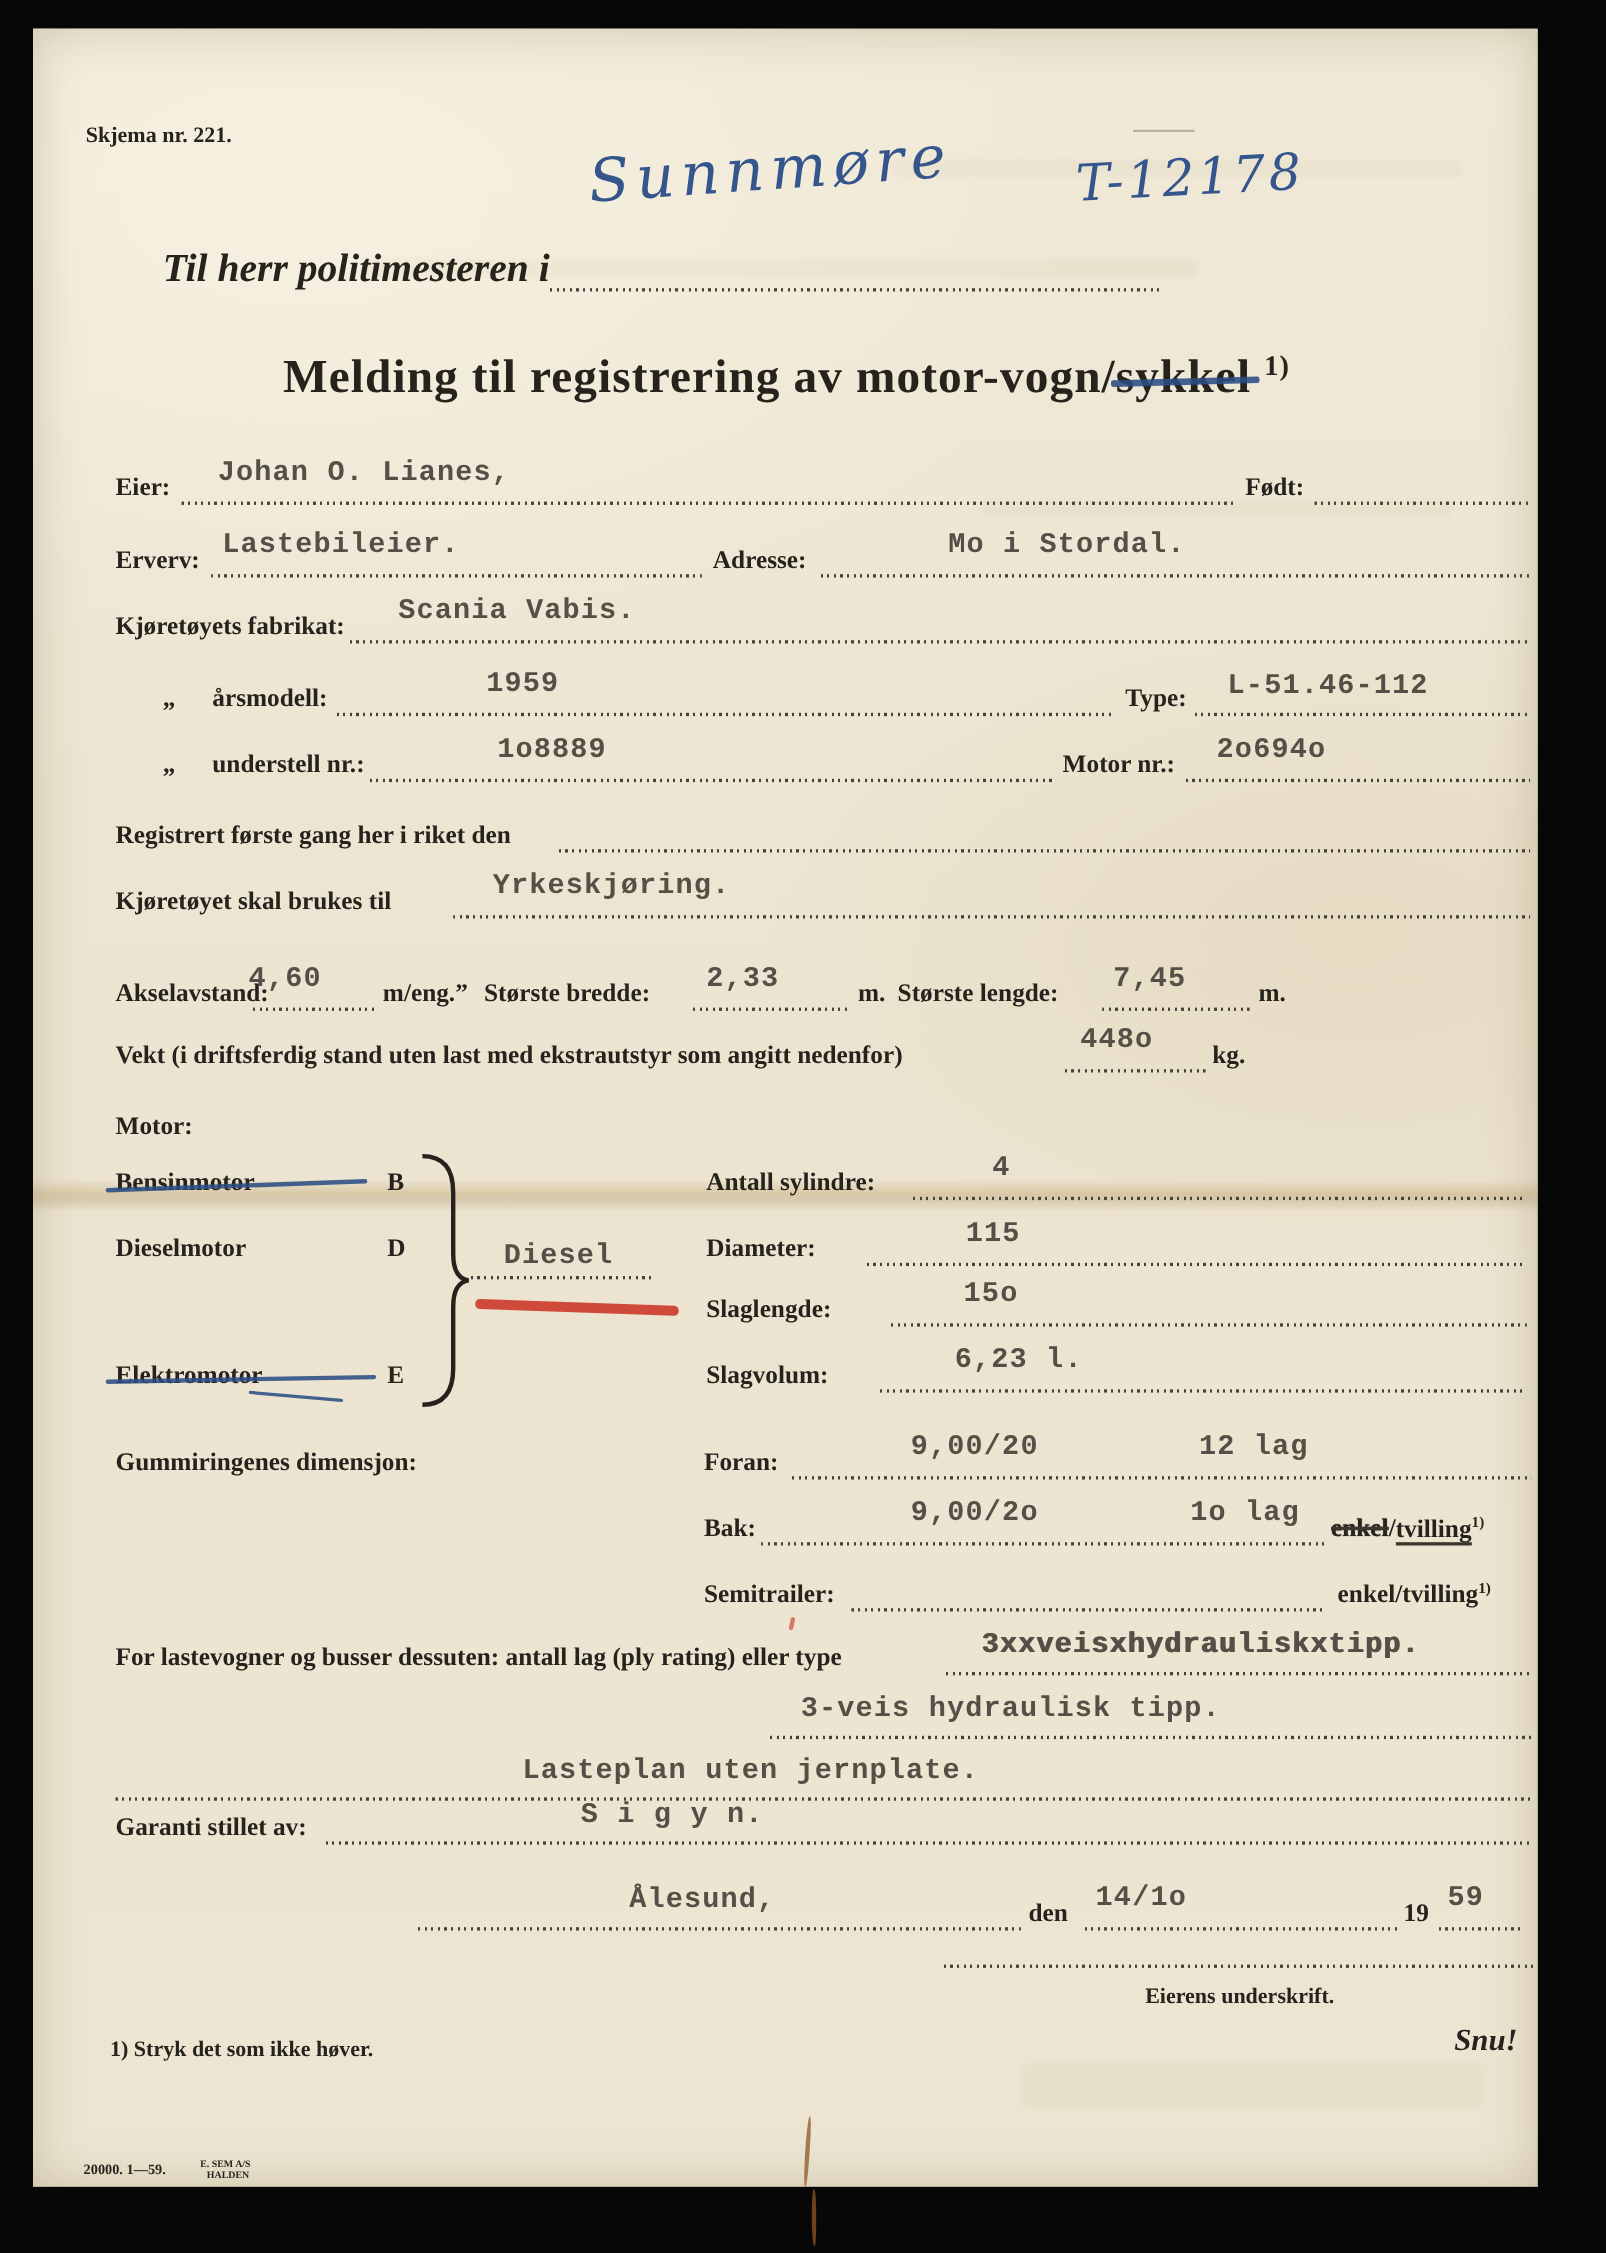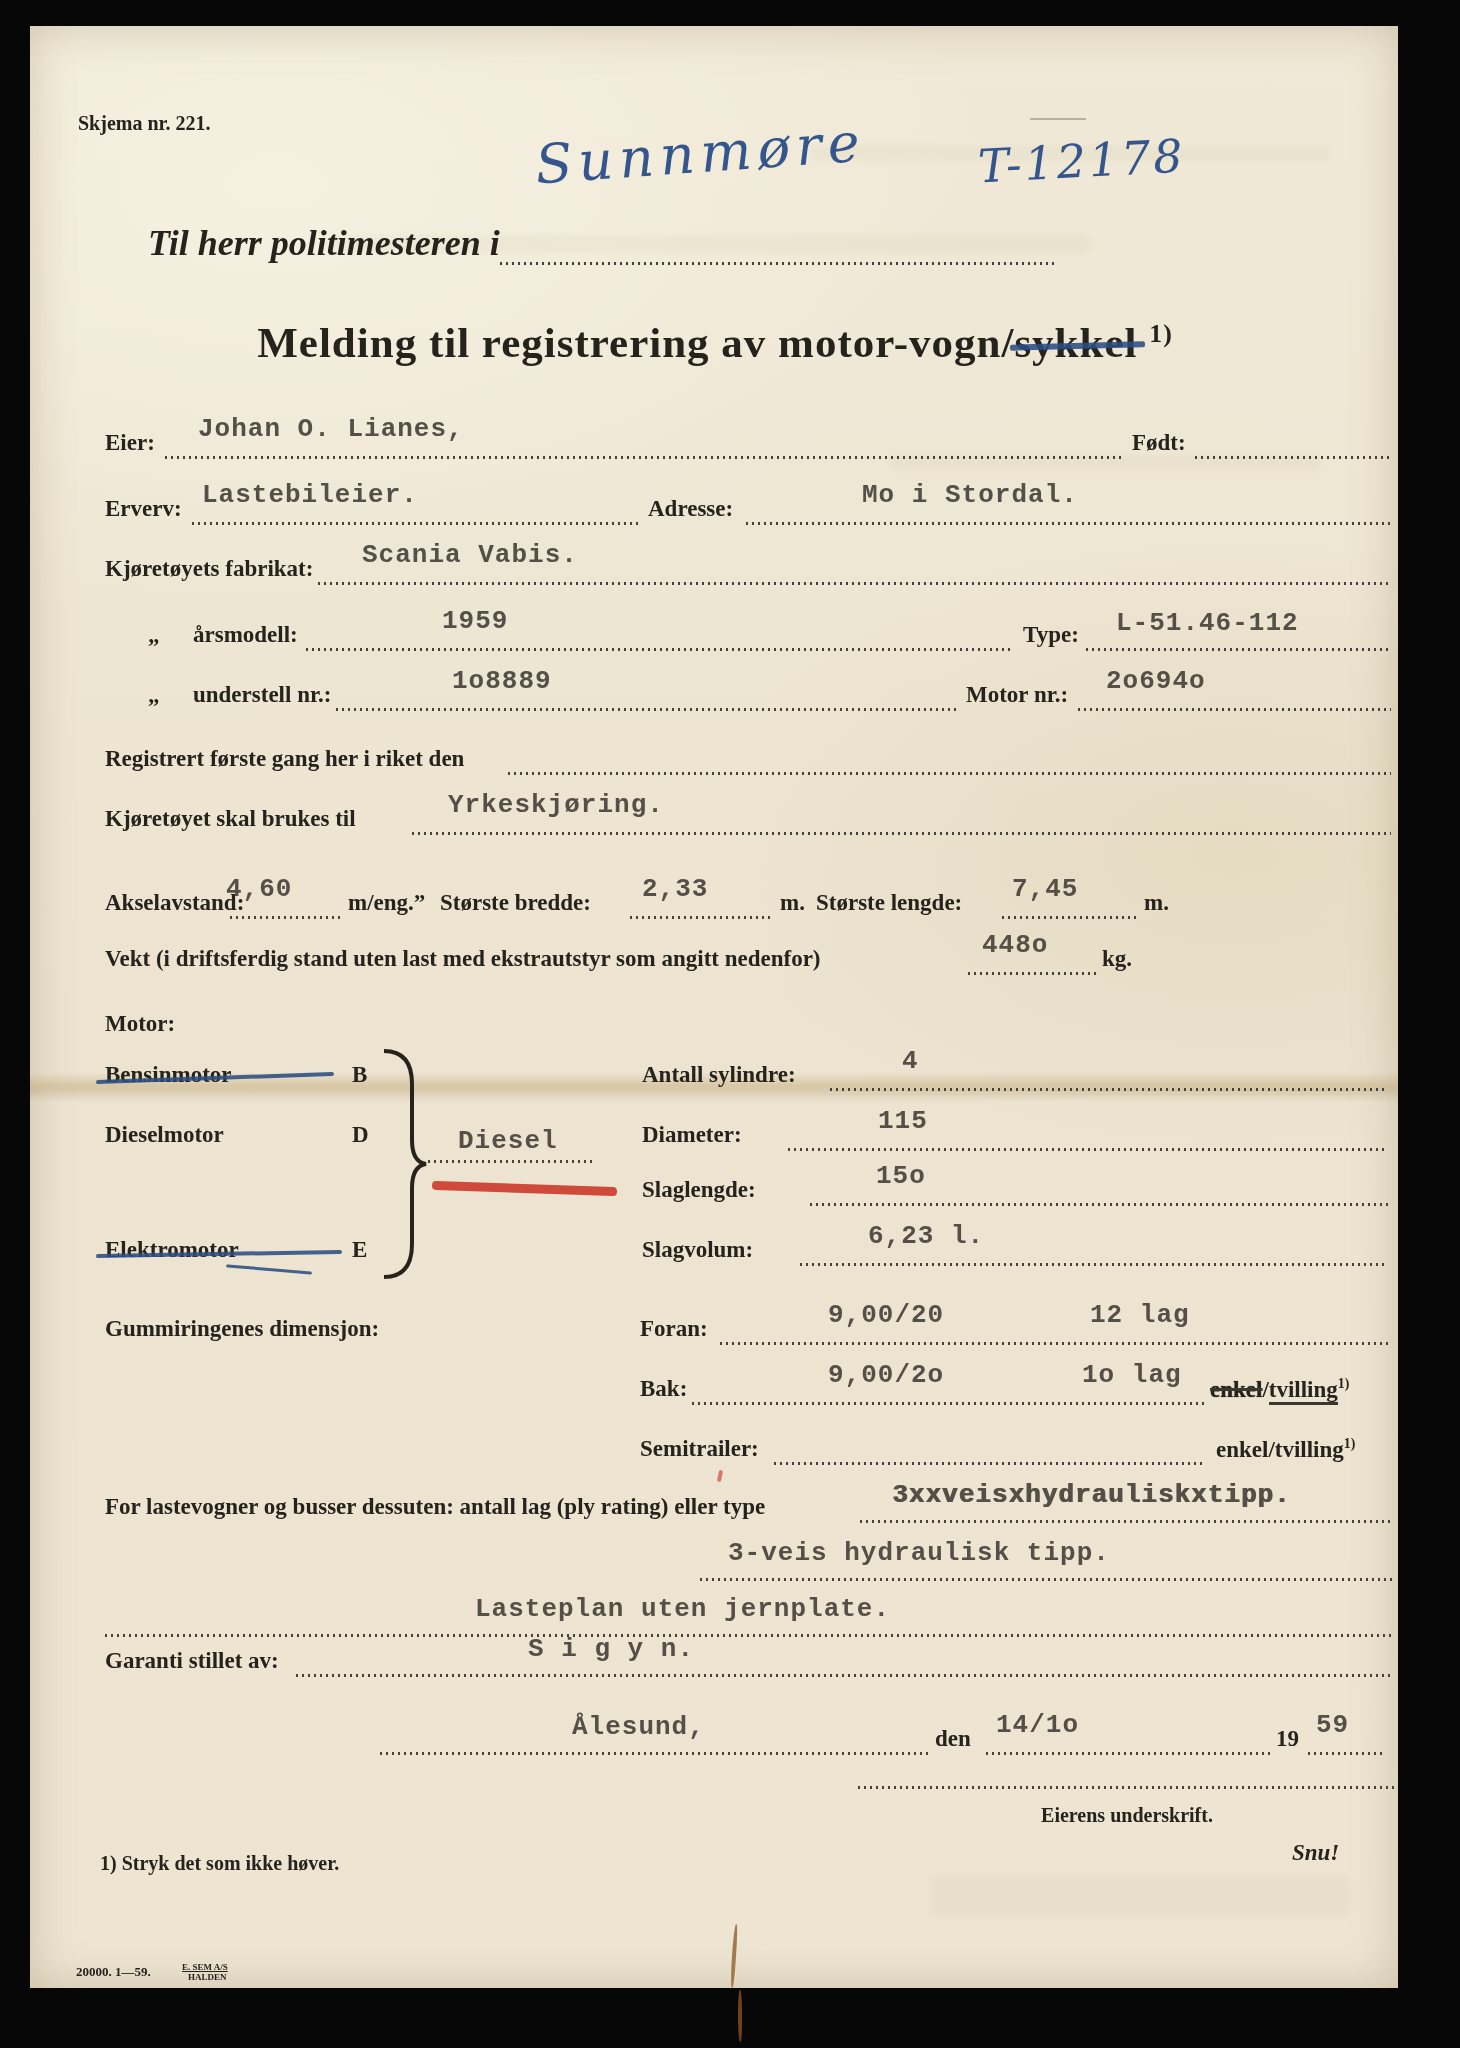--- a/index.html
+++ b/index.html
@@ -201,22 +201,22 @@
   <div class="lead" style="left:956px;top:1726px;width:284px;"></div>
   <div class="t typed" style="left:966px;top:1684px;">14/1o</div>
   <div class="t printed" style="left:1246px;top:1700px;">19</div>
   <div class="lead" style="left:1278px;top:1726px;width:76px;"></div>
   <div class="t typed" style="left:1286px;top:1684px;">59</div>
 
   <div class="lead" style="left:828px;top:1760px;width:538px;"></div>
   <div class="t printed small center" style="left:828px;top:1778px;width:538px;">Eierens underskrift.</div>
 
   <div class="t printed small" style="left:70px;top:1826px;">1) Stryk det som ikke høver.</div>
-  <div class="t printed" style="left:1262px;top:1814px;font-size:23px;font-style:italic;font-weight:700;">Snu!</div>
+  <div class="t printed" style="left:1292px;top:1814px;font-size:28px;font-style:italic;font-weight:700;">Snu!</div>
 
   <div class="t printed tiny" style="left:46px;top:1938px;">20000. 1—59.</div>
-  <div class="t printed micro" style="left:152px;top:1936px;text-decoration:underline;">E. SEM A/S</div>
+  <div class="t printed micro" style="left:152px;top:1936px;">E. SEM A/S</div>
   <div class="t printed micro" style="left:158px;top:1946px;">HALDEN</div>
 
   <div class="stain" style="left:702px;top:1898px;height:64px;transform:rotate(4deg);"></div>
 </div>
 
 <div class="stain" style="left:738px;top:1990px;height:52px;background:rgba(130,75,30,.85);"></div>
 
 </body></html>

